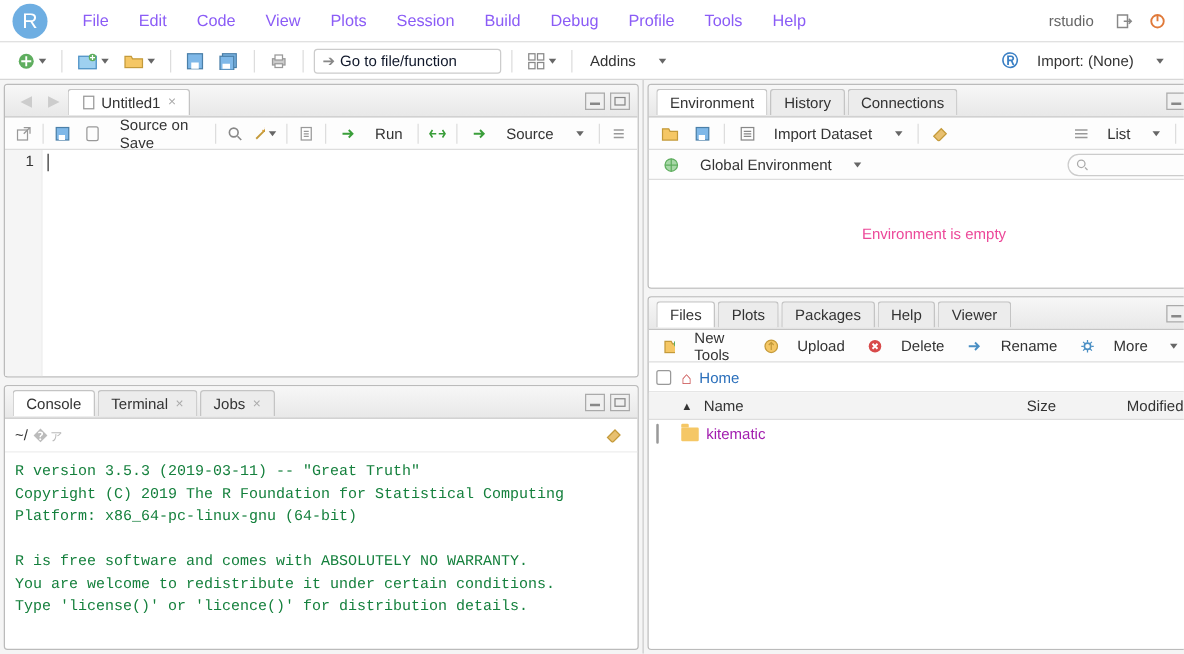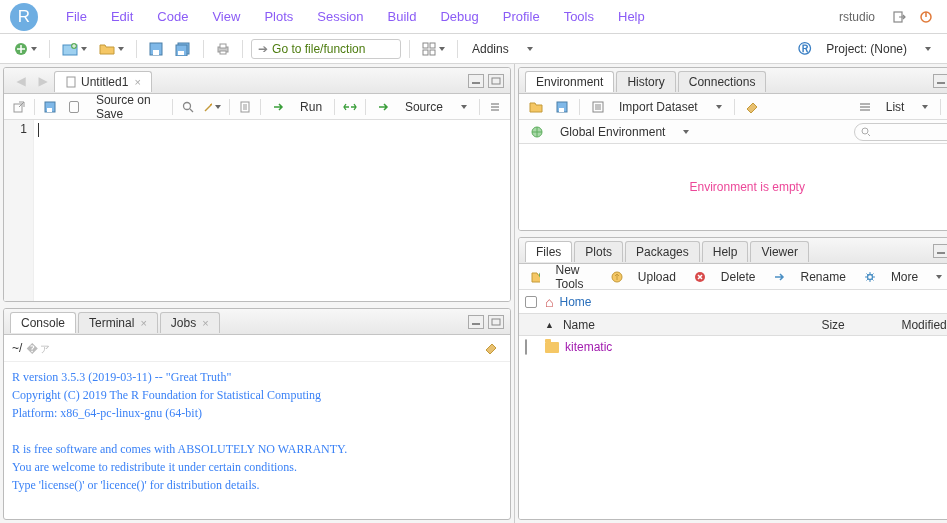--- a/index.html
+++ b/index.html
@@ -29,21 +29,21 @@
 .secbar{display:flex;align-items:center;height:26px;padding:0 6px;gap:4px;border-bottom:1px solid #ddd;background:#fdfdfd}
 .secbar .sep{width:1px;height:16px;background:#ddd;margin:0 2px}
 .lbl-btn{display:flex;align-items:center;padding:2px 6px;cursor:pointer;border-radius:2px;gap:15px}
 .chk{width:12px;height:12px;border:1px solid #999;border-radius:2px;margin-right:2px}
 .editor{flex:1;display:flex;background:#fff;font-family:Menlo,Consolas,monospace;font-size:12px}
 .gutter{width:30px;background:#f5f5f5;color:#aaa;text-align:right;padding:2px 6px;border-right:1px solid #eee}
 .code-area{flex:1;padding:2px 4px;position:relative}
 .cursor{width:1px;height:14px;background:#333;position:absolute;top:3px;left:4px}
 .statusbar{display:flex;align-items:center;height:22px;padding:0 8px;border-top:1px solid #ddd;background:#f7f7f7;font-size:11px;color:#666}
 .statusbar .flex{flex:1}
-.console-body{flex:1;padding:6px 8px;font-family:Liberation Serif, serif;font-size:12px;line-height:1.5;color:#3b82f6;white-space:pre-wrap;overflow:auto}
+.console-body{flex:1;padding:6px 8px;font-family:Liberation Mono, monospace;font-size:12px;line-height:1.5;color:#15803d;white-space:pre-wrap;overflow:auto}
 .console-path{display:flex;align-items:center;padding:4px 8px;border-bottom:1px solid #eee;color:#666;font-size:11px}
 .env-body{flex:1;display:flex;align-items:center;justify-content:center;color:#ec4899;font-size:12px;background:#fff}
 .search-box{border:1px solid #ccc;border-radius:10px;height:18px;width:115px;display:flex;align-items:center;padding:0 6px;margin-left:auto}
 .search-box input{border:none;outline:none;width:80px;font-size:11px;background:transparent}
 .files-toolbar{display:flex;align-items:center;height:26px;padding:0 6px;gap:6px;border-bottom:1px solid #ddd;background:#fdfdfd}
 .files-path{display:flex;align-items:center;height:24px;padding:0 6px;border-bottom:1px solid #ddd;gap:6px}
 .files-path a{color:#2a6fbb;cursor:pointer}
 .files-table{flex:1;background:#fff}
 .ft-header{display:flex;align-items:center;height:22px;background:#f3f3f3;border-bottom:1px solid #ddd;font-size:11px;color:#555}
 .ft-header>div{padding:0 6px}
@@ -132,41 +132,41 @@
   <span class="tbtn">
       <svg width="14" height="14">
         <rect x="2" y="5" width="10" height="5" fill="#ccc" stroke="#999"></rect>
         <rect x="4" y="2" width="6" height="4" fill="#fff" stroke="#999"></rect>
         <rect x="4" y="9" width="6" height="3" fill="#fff" stroke="#999"></rect>
       </svg>
     </span>
   <div class="tsep"></div>
   <div class="goto">
       <span class="arrow">➔</span>
-      <span style="color:#4d7c0f">Go to file/function</span>
+      <span style="color:#0f172a">Go to file/function</span>
     </div>
   <div class="tsep"></div>
   <span class="tbtn">
       <svg width="14" height="14">
         <rect x="1" y="1" width="5" height="5" fill="none" stroke="#888"></rect>
         <rect x="8" y="1" width="5" height="5" fill="none" stroke="#888"></rect>
         <rect x="1" y="8" width="5" height="5" fill="none" stroke="#888"></rect>
         <rect x="8" y="8" width="5" height="5" fill="none" stroke="#888"></rect>
       </svg>
       <span class="caret"></span>
     </span>
   <div class="tsep"></div>
   <span class="lbl-btn">
       <span>Addins</span>
       <span class="caret"></span>
     </span>
   <div class="top-spacer"></div>
   <span class="lbl-btn">
       <span class="blue-r" style="font-size:13px">Ⓡ</span>
-      <span>Project: (None)</span>
+      <span>Import: (None)</span>
       <span class="caret"></span>
     </span>
 </div>
 
 <div class="panes">
   <div class="left-col">
 
     <div class="pane" style="flex:1">
       <div class="tabbar">
         <span class="sm-ic" style="color:#ccc">◀</span>

